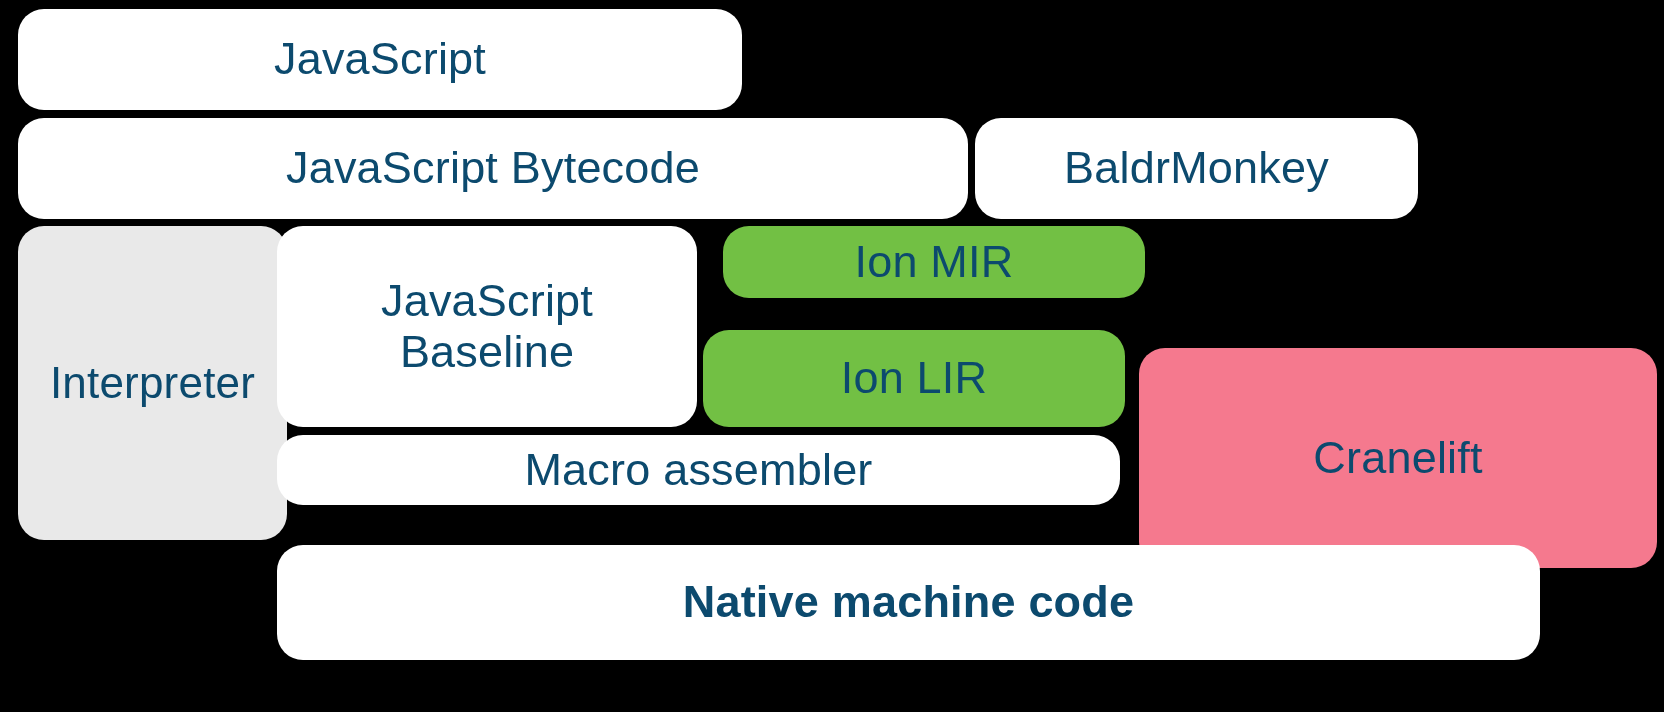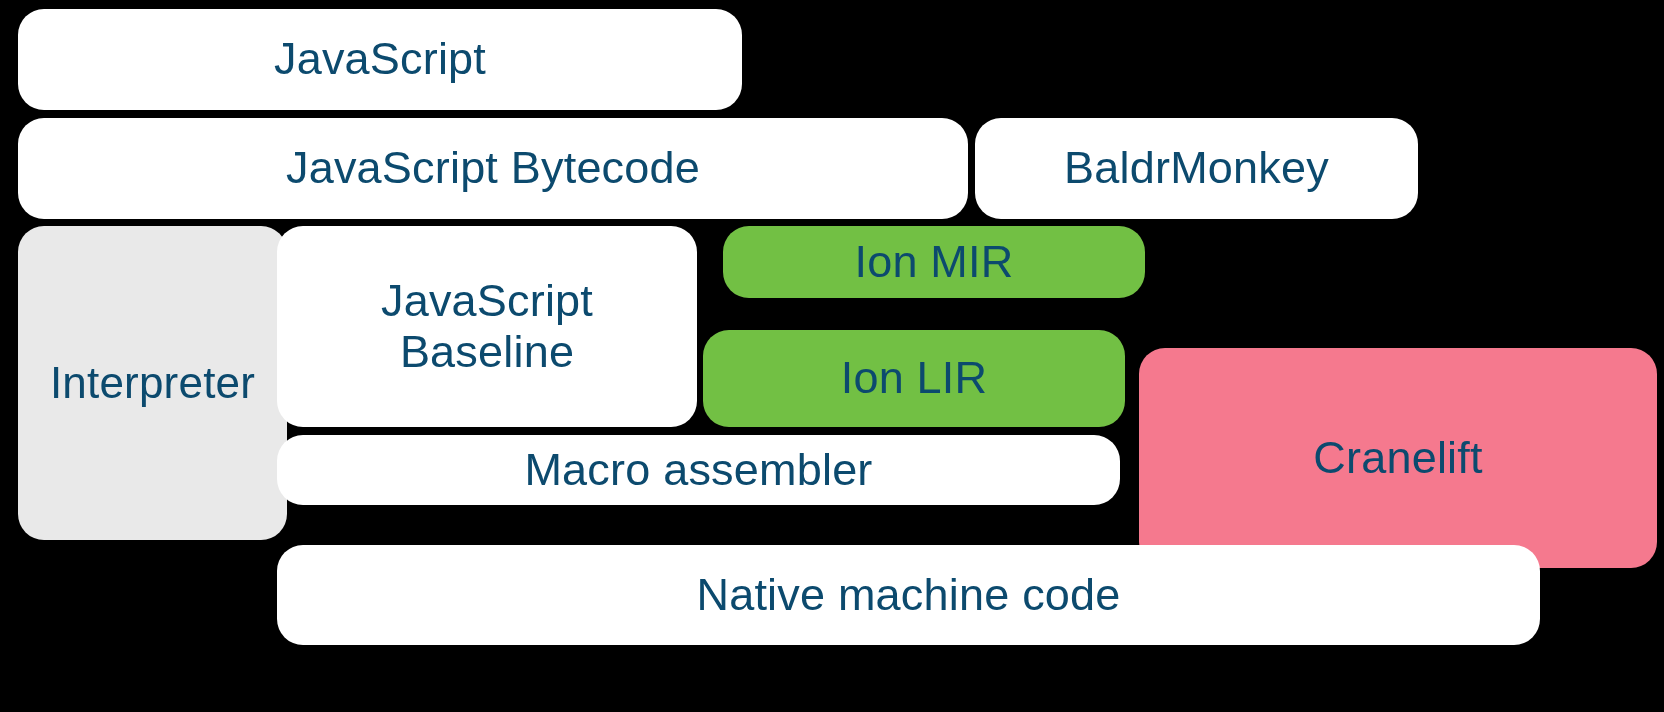--- a/index.html
+++ b/index.html
@@ -51,21 +51,21 @@
 
   
   .n-interpreter       { left: 18px;   top: 226px; width: 269px; height: 314px; font-size: 44px; }
   .n-js-baseline       { left: 277px;  top: 226px; width: 420px; height: 201px; }
   .n-ion-mir           { left: 703px;  top: 226px; width: 422px; height: 72px; margin-left: 20px; }
   .n-ion-lir           { left: 703px;  top: 330px; width: 422px; height: 97px; }
   .n-cranelift         { left: 1128px; top: 348px; width: 518px; height: 220px; margin-left: 11px; }
 
   
   .n-macro-assembler   { left: 277px;  top: 435px; width: 843px; height: 70px; }
-  .n-native-code       { left: 277px;  top: 545px; width: 1263px; height: 100px; }
+  .n-native-code       { left: 277px;  top: 545px; width: 1263px; height: 115px; font-weight: bold; }
 </style>
 </head>
 <body>
 
 <div id="diagram">
 
   <div class="node fill-white n-javascript">JavaScript</div>
 
 
 

